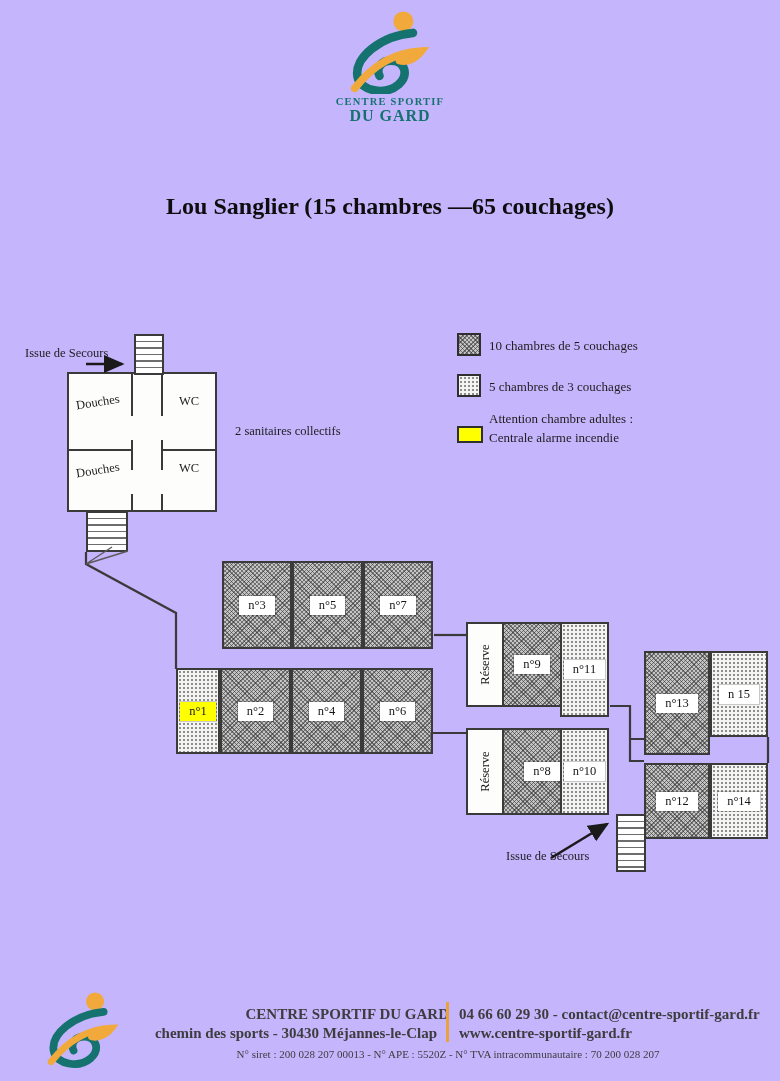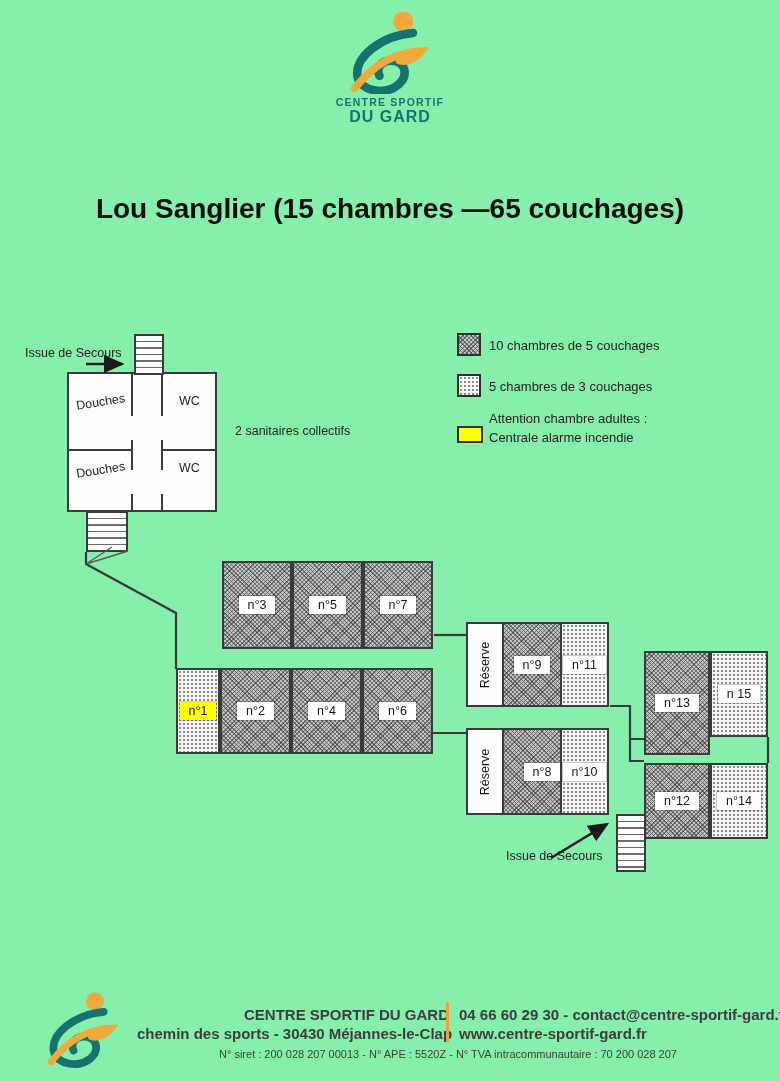--- a/index.html
+++ b/index.html
@@ -1,30 +1,30 @@
 <!DOCTYPE html>
 <html><head>
 <meta charset="utf-8">
 <style>
   * { margin:0; padding:0; box-sizing:border-box; }
   html,body { background:#e9e9e9; }
   .page {
     position:relative; width:780px; height:1081px; margin:0 auto;
-    background:#86efac; overflow:hidden;
-    font-family:Liberation Sans, sans-serif; color:#1c1c1c;
+    background:#c4b5fd; overflow:hidden;
+    font-family:Liberation Serif, serif; color:#1c1c1c;
   }
   
   .header-logo { position:absolute; left:0; right:0; top:10px; text-align:center; }
   .header-logo svg { display:block; margin:0 auto; }
   .logo-line1 { font-size:10.5px; font-weight:bold; letter-spacing:1.2px; color:#15726f; margin-top:2px; }
   .logo-line2 { font-size:16px;   font-weight:bold; letter-spacing:1px;   color:#15726f; }
   
   .doc-title {
     position:absolute; left:0; right:0; top:193px; text-align:center;
-    font-size:28px; font-weight:bold; color:#0d0d0d;
+    font-size:24px; font-weight:bold; color:#0d0d0d;
   }
   
   .legend-swatch { position:absolute; border:2px solid #2f2f2f; }
   .legend-label  { position:absolute; font-size:13px; color:#1d1d1d; white-space:nowrap; }
   
   .hatch-dark {
     background-color:#c4c4c4;
     background-image:
       repeating-linear-gradient(45deg,  rgba(45,45,45,.55) 0 1px, transparent 1px 3px),
       repeating-linear-gradient(-45deg, rgba(45,45,45,.55) 0 1px, transparent 1px 3px);
@@ -129,21 +129,21 @@
   <div class="room hatch-dark" style="left:362px; top:668px; width:71px; height:86px;text-align:right;">
       <span class="room-label">n°6</span>
     </div>
 
   <div class="room plain" style="left:466px; top:622px; width:38px; height:85px;">
       <span class="vertical-label">Réserve</span>
     </div>
   <div class="room hatch-dark" style="left:502px; top:622px; width:60px; height:85px;">
       <span class="room-label">n°9</span>
     </div>
-  <div class="room dots-light" style="left:560px; top:622px; width:49px; height:85px;">
+  <div class="room dots-light" style="left:560px; top:622px; width:49px; height:95px;">
       <span class="room-label">n°11</span>
     </div>
 
   <div class="room plain" style="left:466px; top:728px; width:38px; height:87px;">
       <span class="vertical-label">Réserve</span>
     </div>
   <div class="room hatch-dark" style="left:502px; top:728px; width:80px; height:87px;">
       <span class="room-label">n°8</span>
     </div>
   <div class="room dots-light" style="left:560px; top:728px; width:49px; height:87px;">

